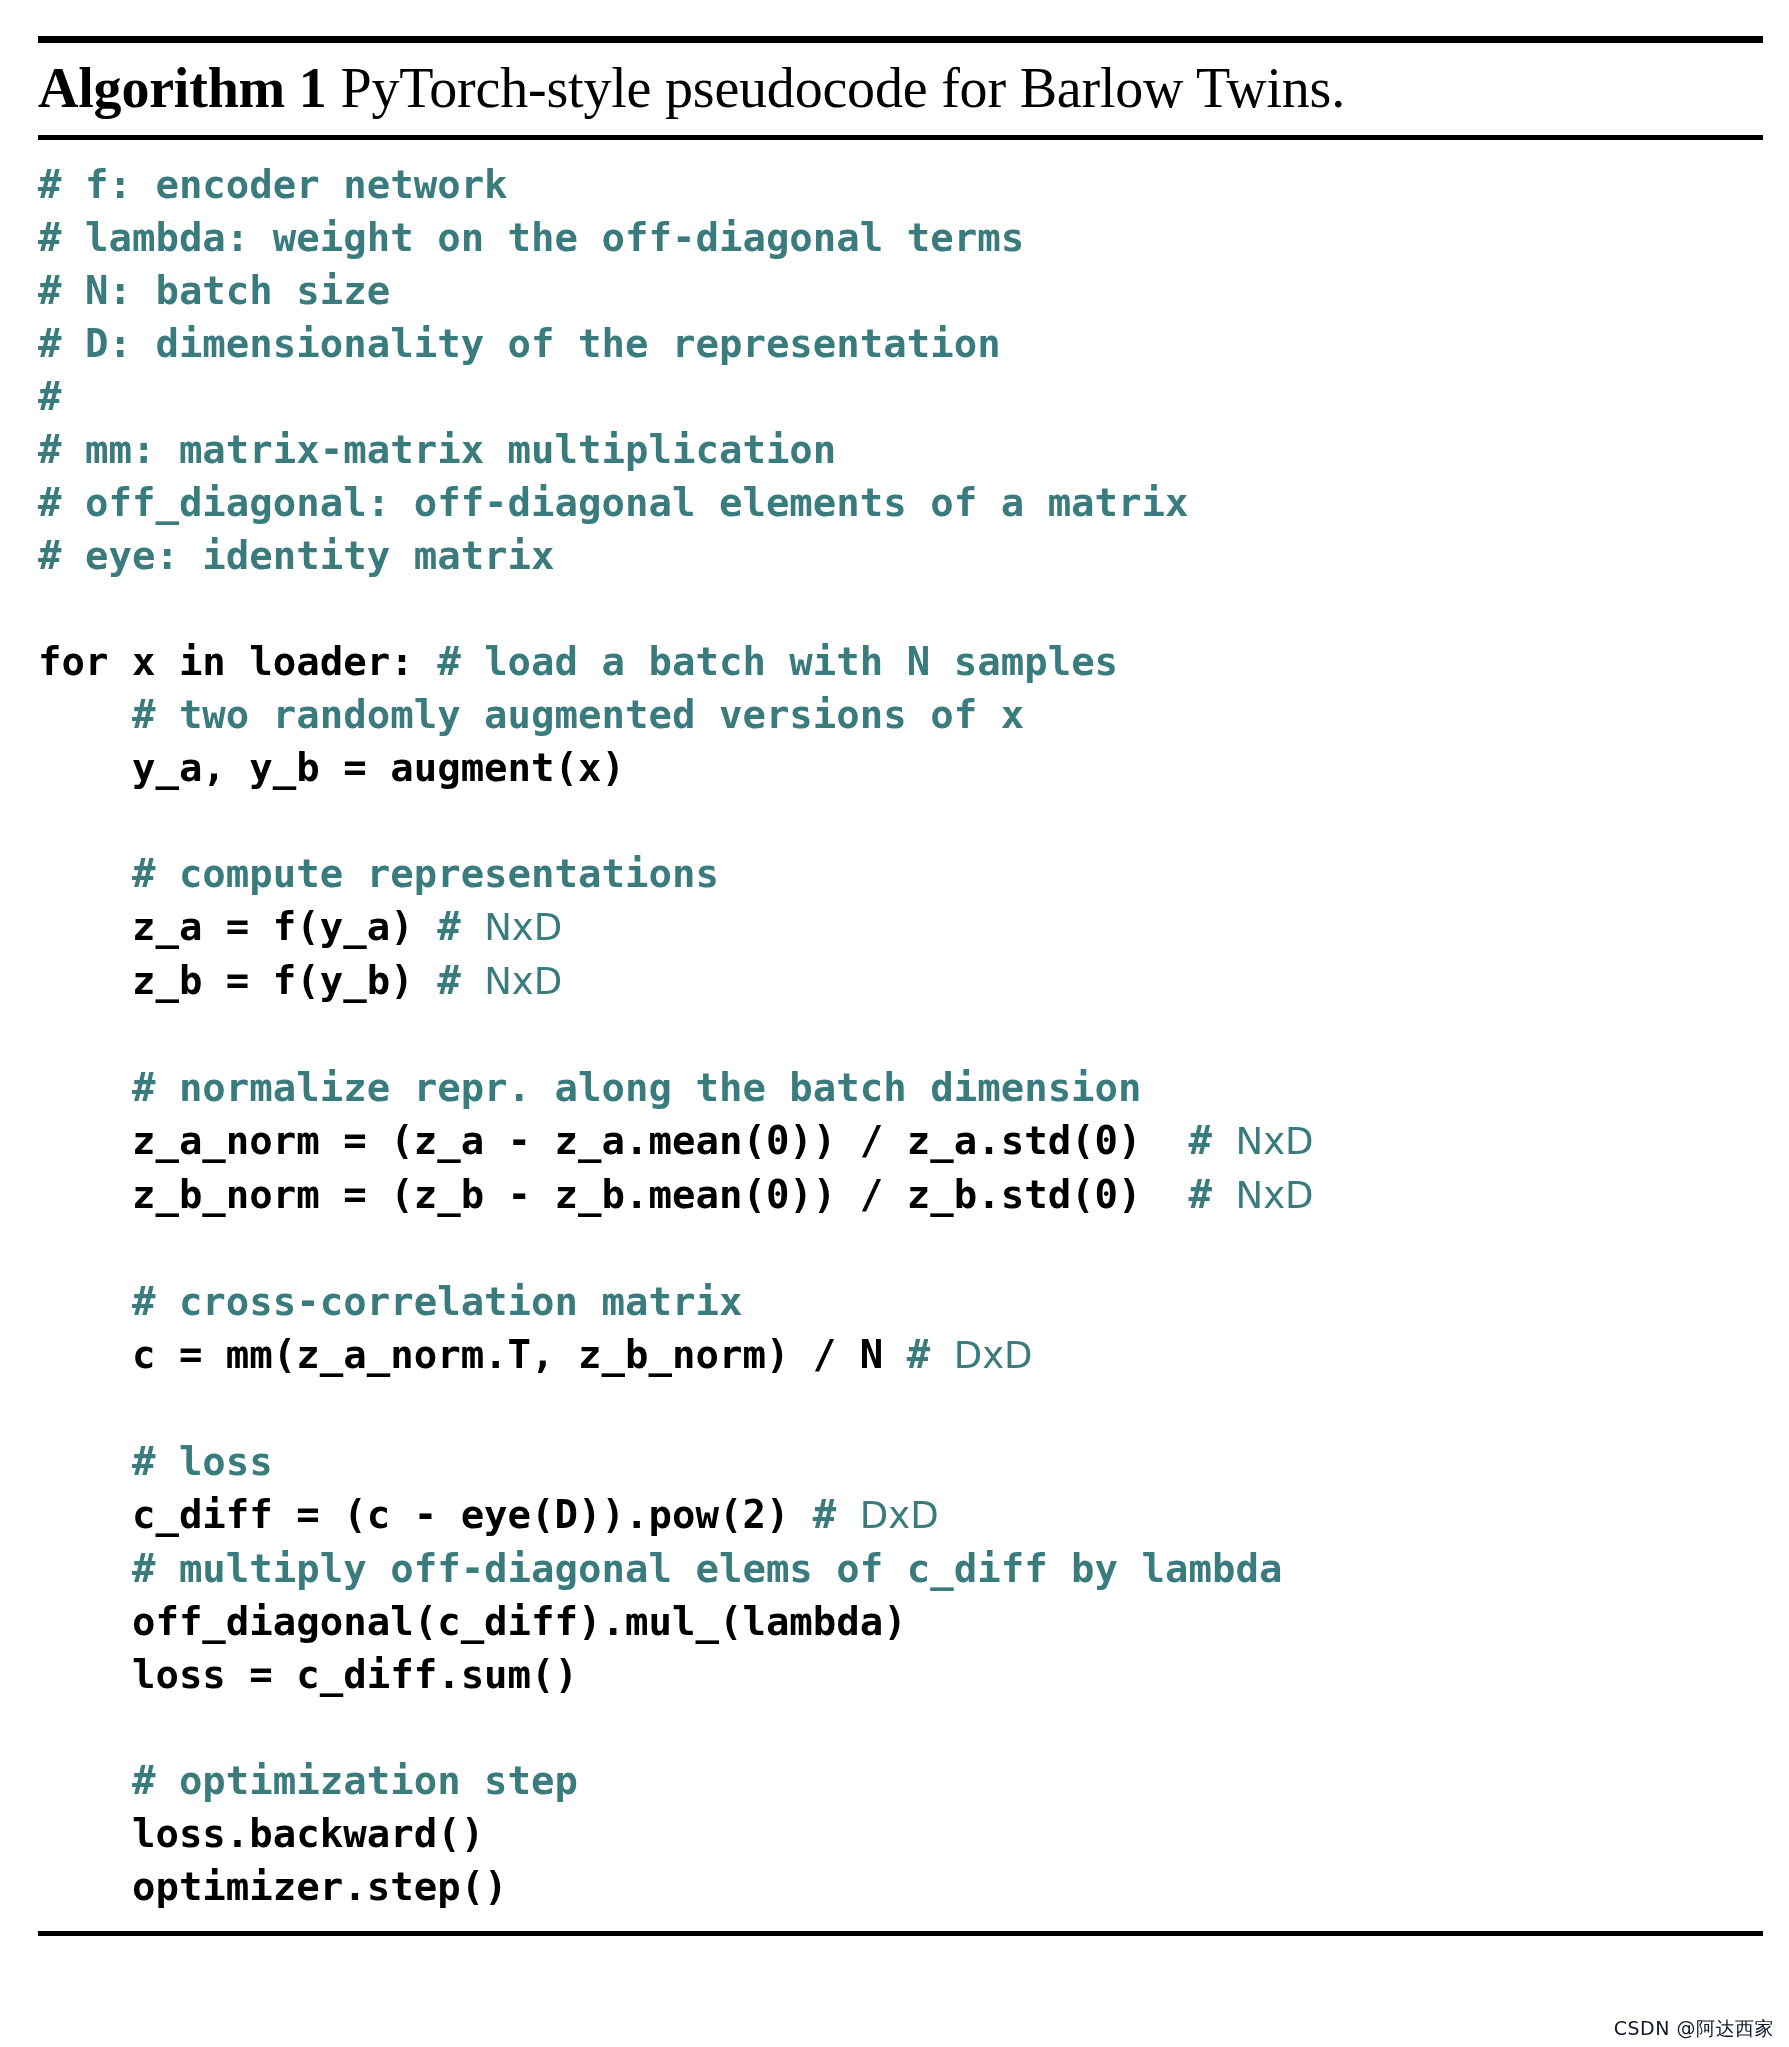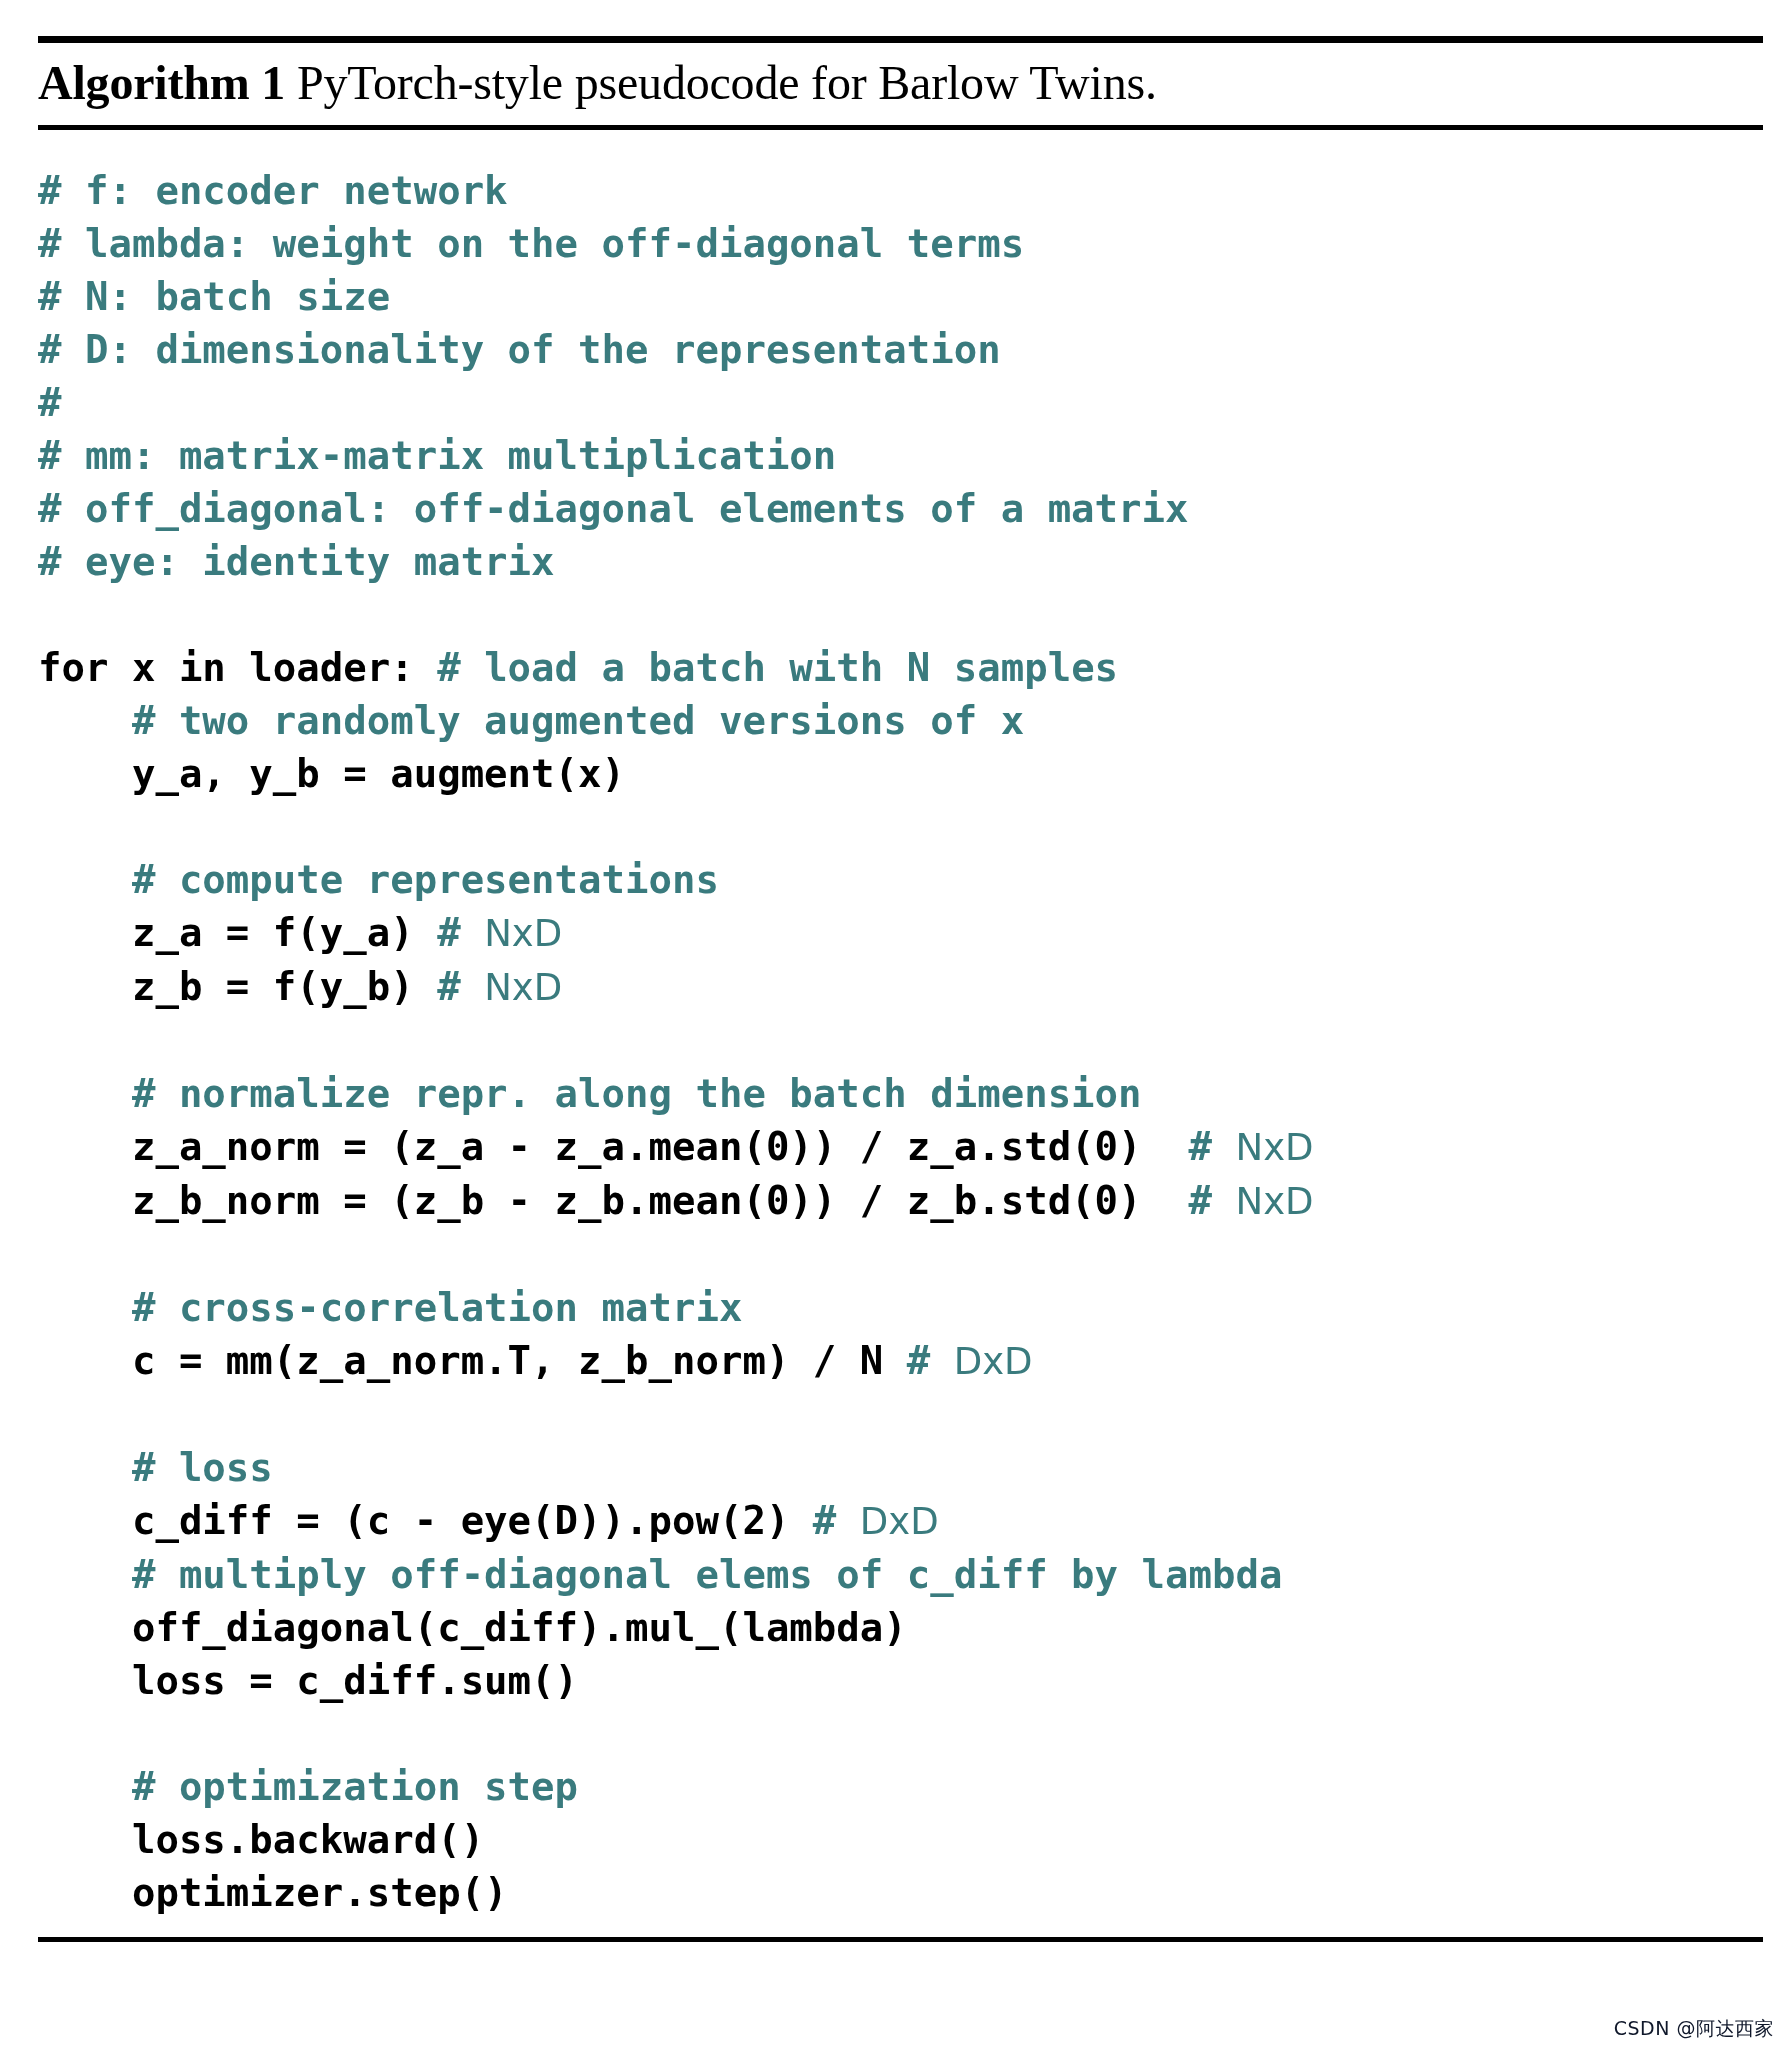--- a/index.html
+++ b/index.html
@@ -28,36 +28,36 @@
     width: 100%;
   }
   .rule-thin {
     height: 5px;
     background: #000000;
     width: 100%;
   }
 
   .algo-title {
     font-family: "Liberation Serif", serif;
-    font-size: 48px;
+    font-size: 56px;
     line-height: 1.25;
     color: #000000;
     padding: 10px 0 12px 0;
     white-space: nowrap;
     letter-spacing: -0.2px;
   }
   .algo-title .alg-label {
     font-weight: bold;
   }
   .algo-title .alg-caption {
     font-weight: normal;
   }
 
   .code-area {
-    padding-top: 34px;
+    padding-top: 18px;
     padding-bottom: 18px;
     font-family: "DejaVu Sans Mono", "Liberation Mono", monospace;
     font-size: 39px;
     font-weight: bold;
     line-height: 53px;
     color: #000000;
     white-space: pre;
     letter-spacing: 0px;
   }
 

